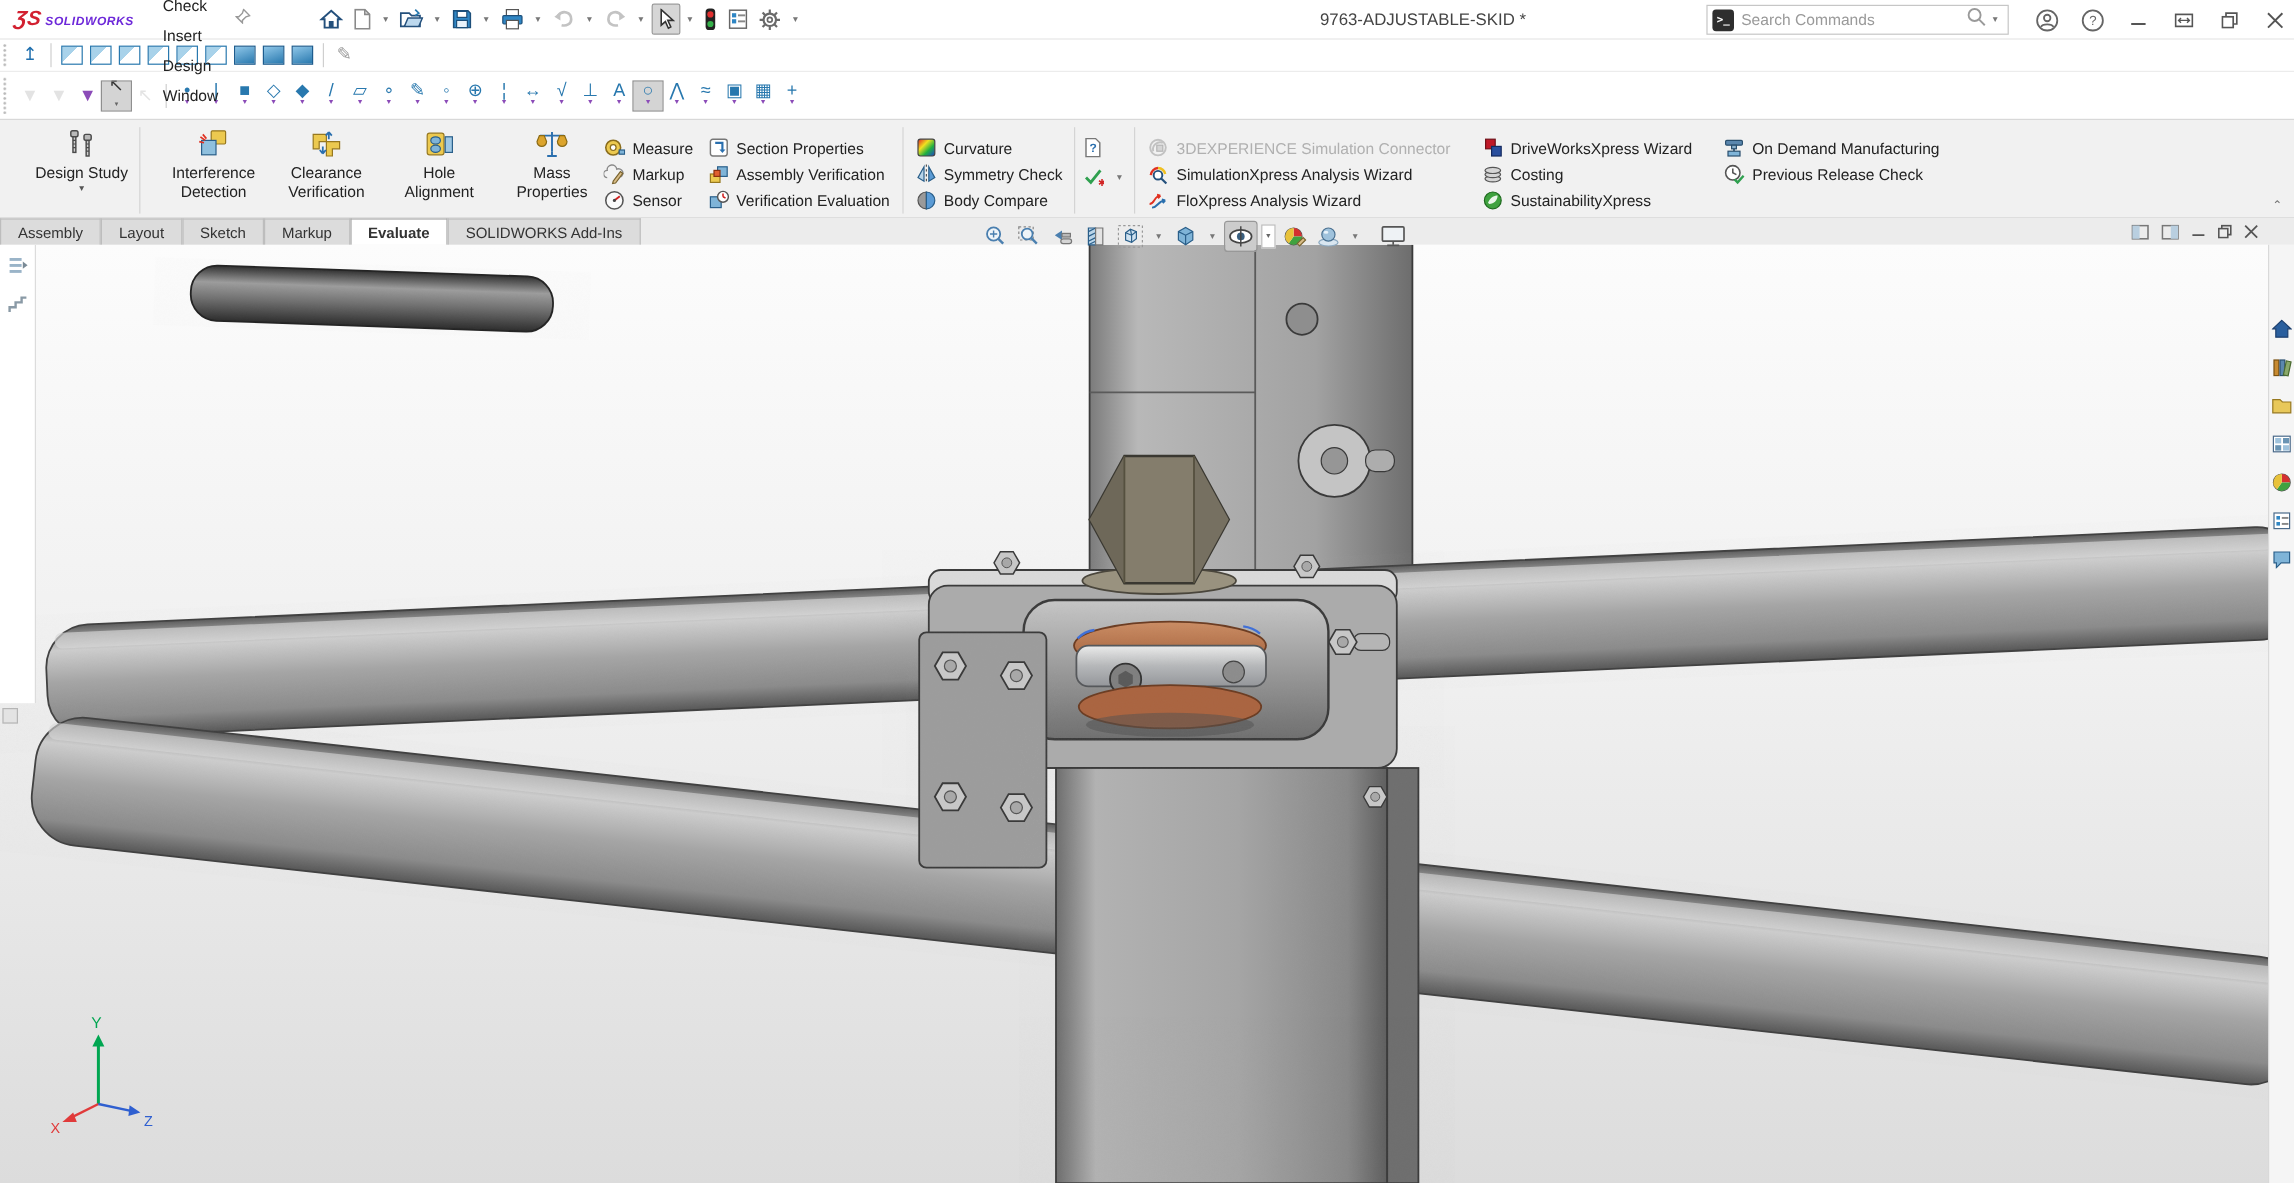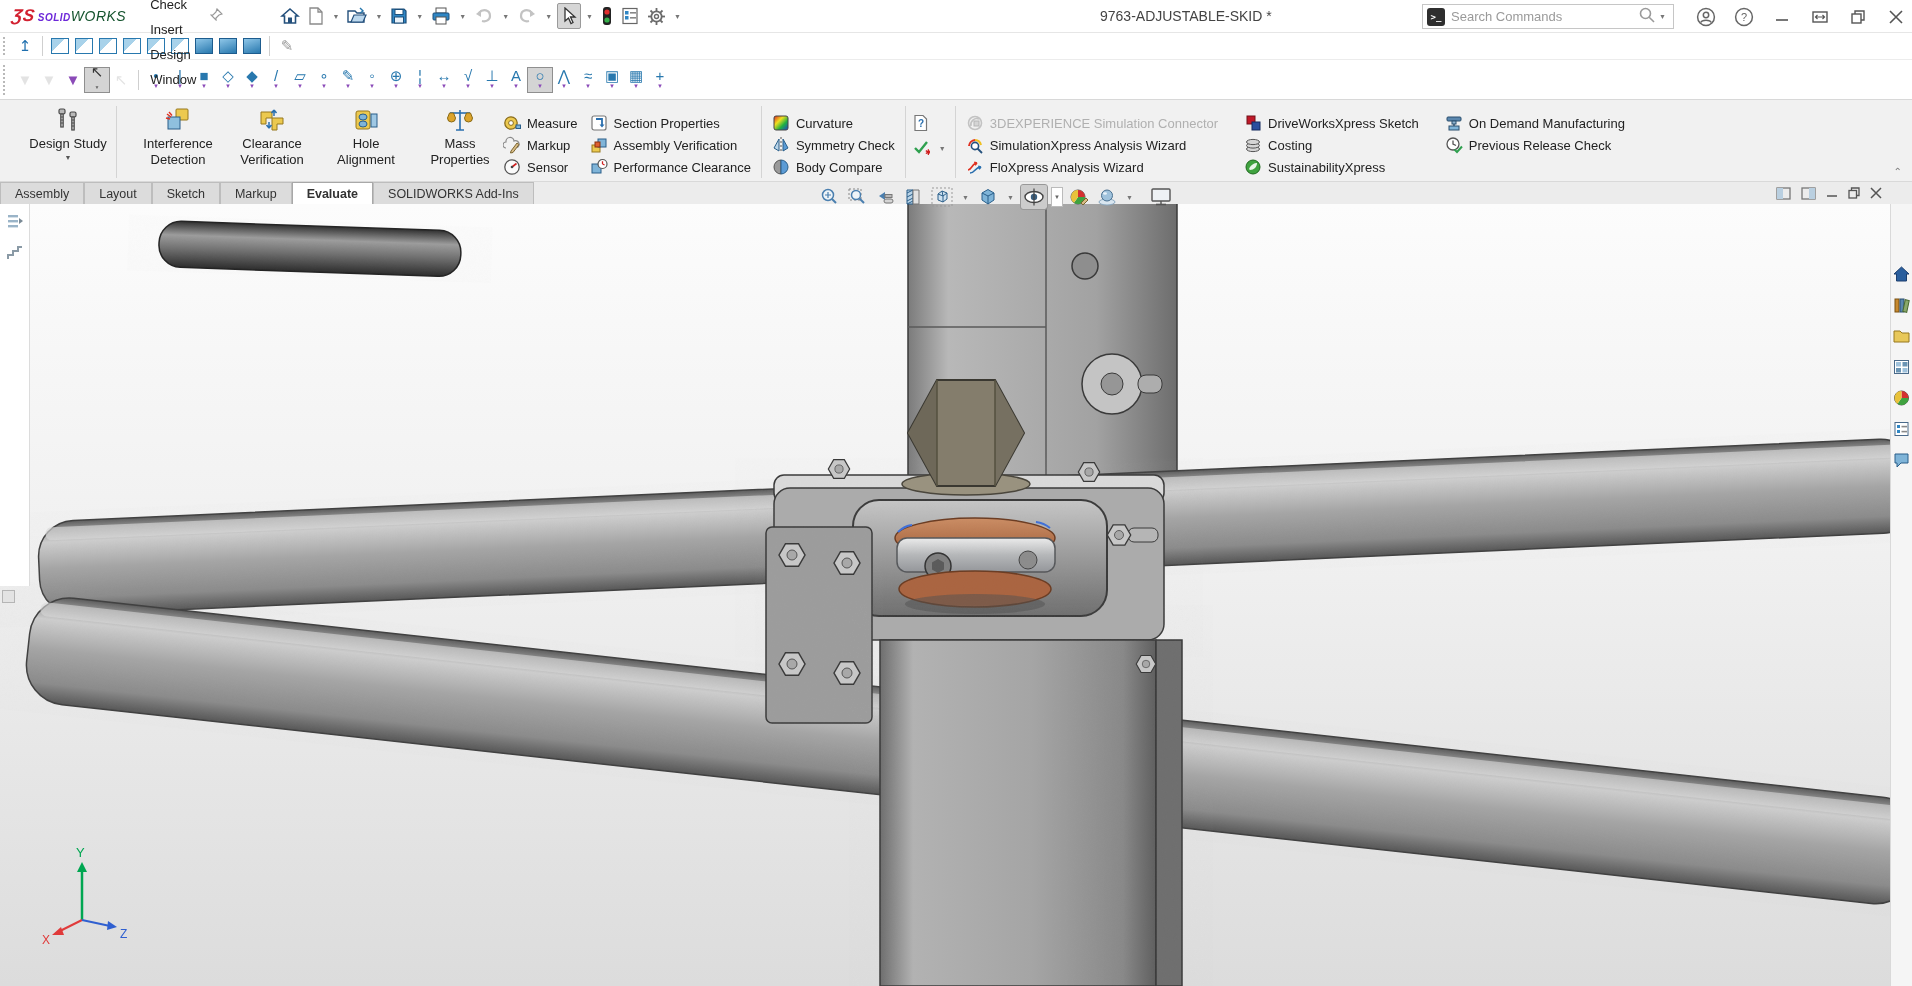--- a/index.html
+++ b/index.html
@@ -6,21 +6,21 @@
   html,body { width:1912px; height:986px; overflow:hidden; background:#fff;
     font-family:"Liberation Sans", sans-serif; color:#333; }
 
   
   .titlebar { height:33px; display:flex; align-items:center; background:#fff;
     border-bottom:1px solid #e6e6e6; padding:0 6px; position:relative; }
   .logo { display:flex; align-items:baseline; margin-left:6px; margin-right:14px;
     font-style:italic; letter-spacing:.5px; cursor:default; }
   .logo .mark { color:#d22030; font-weight:bold; font-size:17px; margin-right:3px; transform:skewX(-8deg); }
   .logo .b { color:#6d28d9; font-weight:bold; font-size:10px; }
-  .logo .l { color:#14532d; font-weight:400; font-size:14px; }
+  .logo .l { color:#6d28d9; font-weight:700; font-size:10px; }
   .menu { display:flex; align-items:flex-start; gap:2px; font-size:13px; color:#222;flex-direction:column; }
   .menu .mi { padding:4px 10px; }
   .menu .mi.boxed { border:1px solid #a8a8a8; background:#fff; }
   .pin { margin:0 10px 0 4px; color:#9a9a9a; }
   .qat { display:flex; align-items:center; gap:2px; margin-left:44px; }
   .qbtn { display:flex; align-items:center; padding:3px 3px; border-radius:2px; }
   .qbtn.pressed { background:#d6d6d6; border:1px solid #9a9a9a; }
   .dd { font-size:7px; color:#777; padding:0 3px; }
   .doc-title { position:absolute; left:1100px; top:8px; font-size:14px; color:#444; white-space:nowrap; }
   .search { position:absolute; left:1422px; top:4px; width:252px; height:25px; border:1px solid #c6c6c6;
@@ -444,21 +444,21 @@
         <span>Assembly Verification</span>
     </div>
     <div class="sbtn">
       <span class="ric">
         <svg width="18" height="18" viewBox="0 0 18 18">
             <rect x="2" y="6" width="9" height="9" fill="#7fb4d8" stroke="#2a5f8a"></rect>
             <circle cx="12.5" cy="6" r="4.5" fill="#fff" stroke="#555" stroke-width="1.2"></circle>
             <path d="M12.5 6 L12.5 3.2 M12.5 6 L14.6 7" stroke="#d02020" stroke-width="1.3"></path>
           </svg>
       </span>
-        <span>Performance Clearance</span>
+        <span>Verification Evaluation</span>
     </div>
   </div>
   <div class="rdiv"></div>
 
   <div class="smallcol">
     <div class="sbtn">
       <span class="ric">
         <svg width="18" height="18" viewBox="0 0 18 18">
             <defs>
               <linearGradient id="rb" x1="0" y1="0" x2="1" y2="1">
@@ -550,21 +550,21 @@
   </div>
 
   <div class="smallcol" style="margin-left:14px">
     <div class="sbtn">
       <span class="ric">
         <svg width="18" height="18" viewBox="0 0 18 18">
             <rect x="3" y="2" width="8" height="8" fill="#c01828" stroke="#701018"></rect>
             <rect x="8" y="8" width="8" height="8" fill="#2a4f9e" stroke="#142a5e"></rect>
           </svg>
       </span>
-        <span>DriveWorksXpress Sketch</span>
+        <span>DriveWorksXpress Wizard</span>
     </div>
     <div class="sbtn">
       <span class="ric">
         <svg width="18" height="18" viewBox="0 0 18 18">
             <g fill="#d5d5d5" stroke="#555">
               <ellipse cx="9" cy="13" rx="6.5" ry="2.6"></ellipse>
               <ellipse cx="9" cy="9.5" rx="6.5" ry="2.6"></ellipse>
               <ellipse cx="9" cy="6" rx="6.5" ry="2.6"></ellipse>
             </g>
           </svg>

